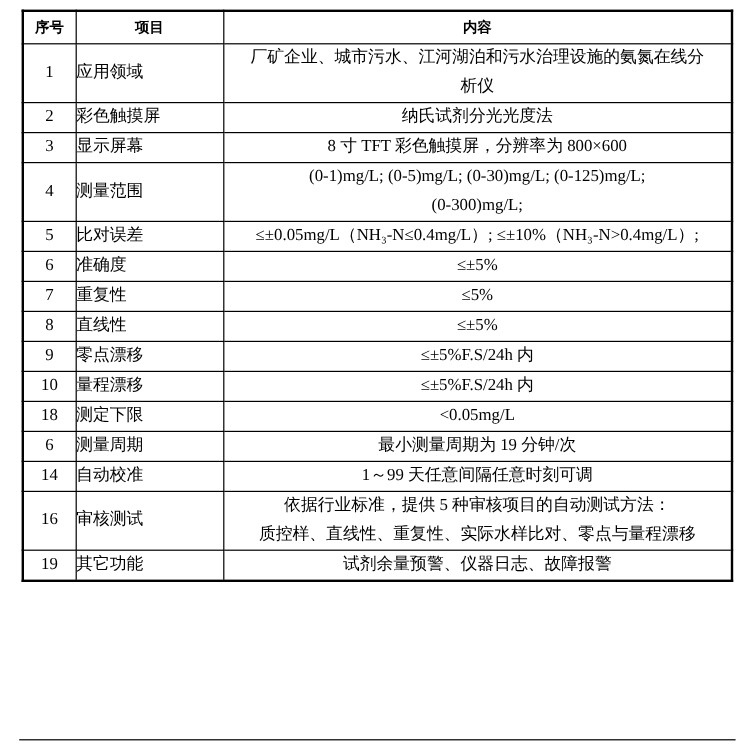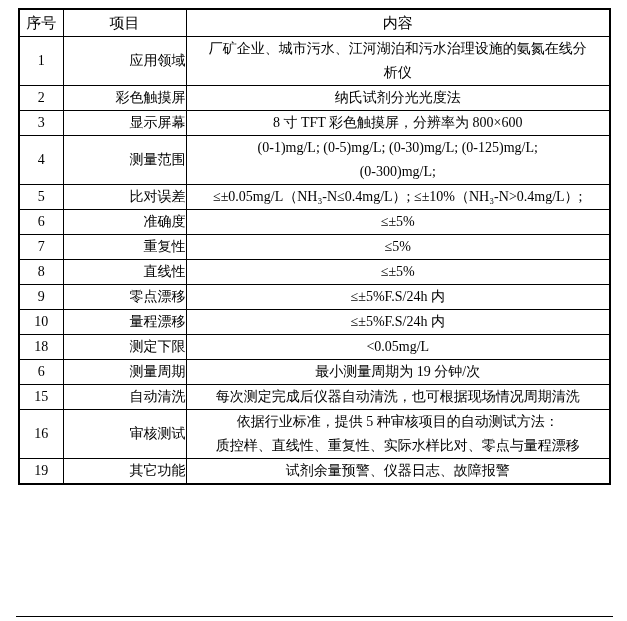--- a/index.html
+++ b/index.html
@@ -25,33 +25,33 @@
     border: 2px solid #000000;
     font-size: 14px;
   }
   table.spec th, table.spec td {
     border: 1px solid #000000;
     line-height: 24px;
     padding: 0;
     overflow: hidden;
   }
   table.spec th {
-    font-size: 15px;
-    font-weight: normal;
+    font-size: 12px;
+    font-weight: bold;
     text-align: center;
     height: 26px;
   }
   col.c-no   { width: 44px; }
   col.c-item { width: 123px; }
   td.no {
     text-align: center;
     height: 24px;
   }
   td.item {
-    text-align: right;
+    text-align: left;
   }
   td.content {
     text-align: center;
     padding: 1px 6px 1px 10px;
     white-space: pre-wrap;
     word-break: break-all;
   }
   
   .bottom-rule {
     position: absolute;
@@ -136,23 +136,23 @@
         <td class="no">18</td>
         <td class="item">测定下限</td>
         <td class="content">&lt;0.05mg/L</td>
       </tr>
       <tr>
         <td class="no">6</td>
         <td class="item">测量周期</td>
         <td class="content">最小测量周期为 19 分钟/次</td>
       </tr>
       <tr>
-        <td class="no">15</td>
-        <td class="item">自动清洗</td>
-        <td class="content">每次测定完成后仪器自动清洗，也可根据现场情况周期清洗</td>
+        <td class="no">14</td>
+        <td class="item">自动校准</td>
+        <td class="content">1～99 天任意间隔任意时刻可调</td>
       </tr>
       <tr>
         <td class="no">16</td>
         <td class="item">审核测试</td>
         <td class="content">依据行业标准，提供 5 种审核项目的自动测试方法：
 质控样、直线性、重复性、实际水样比对、零点与量程漂移</td>
       </tr>
       <tr>
         <td class="no">19</td>
         <td class="item">其它功能</td>

